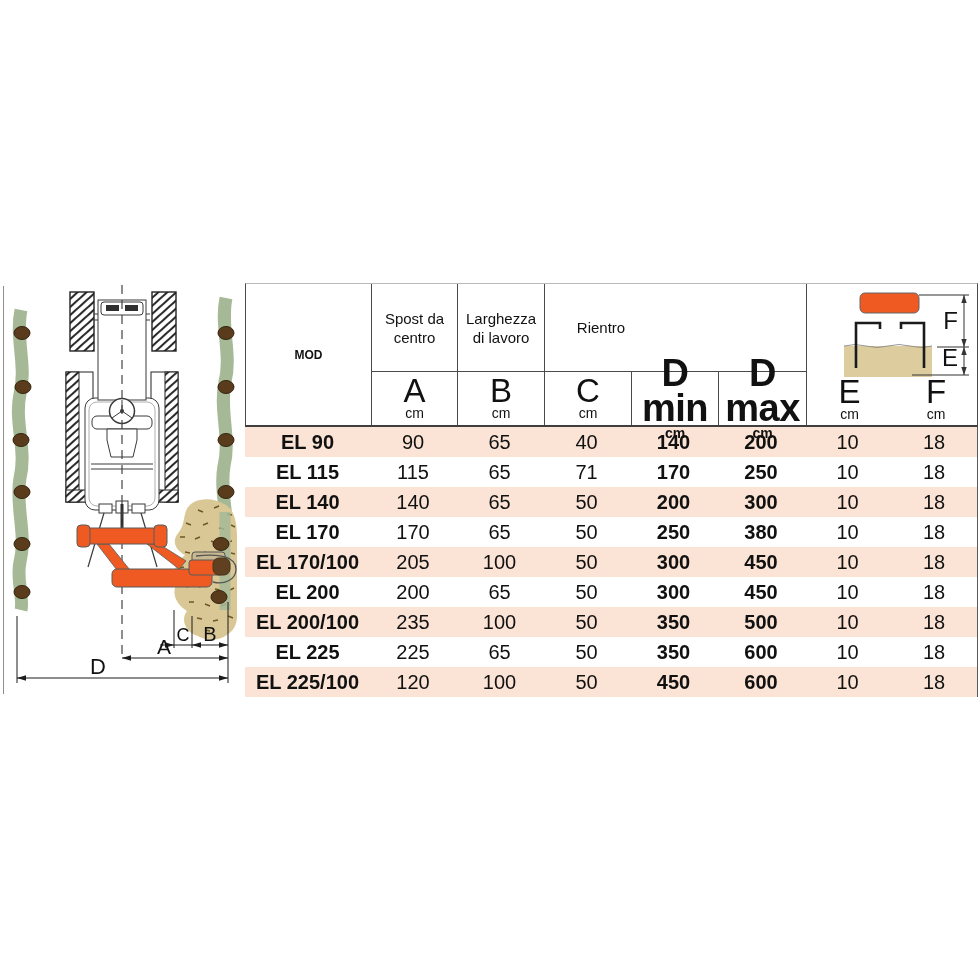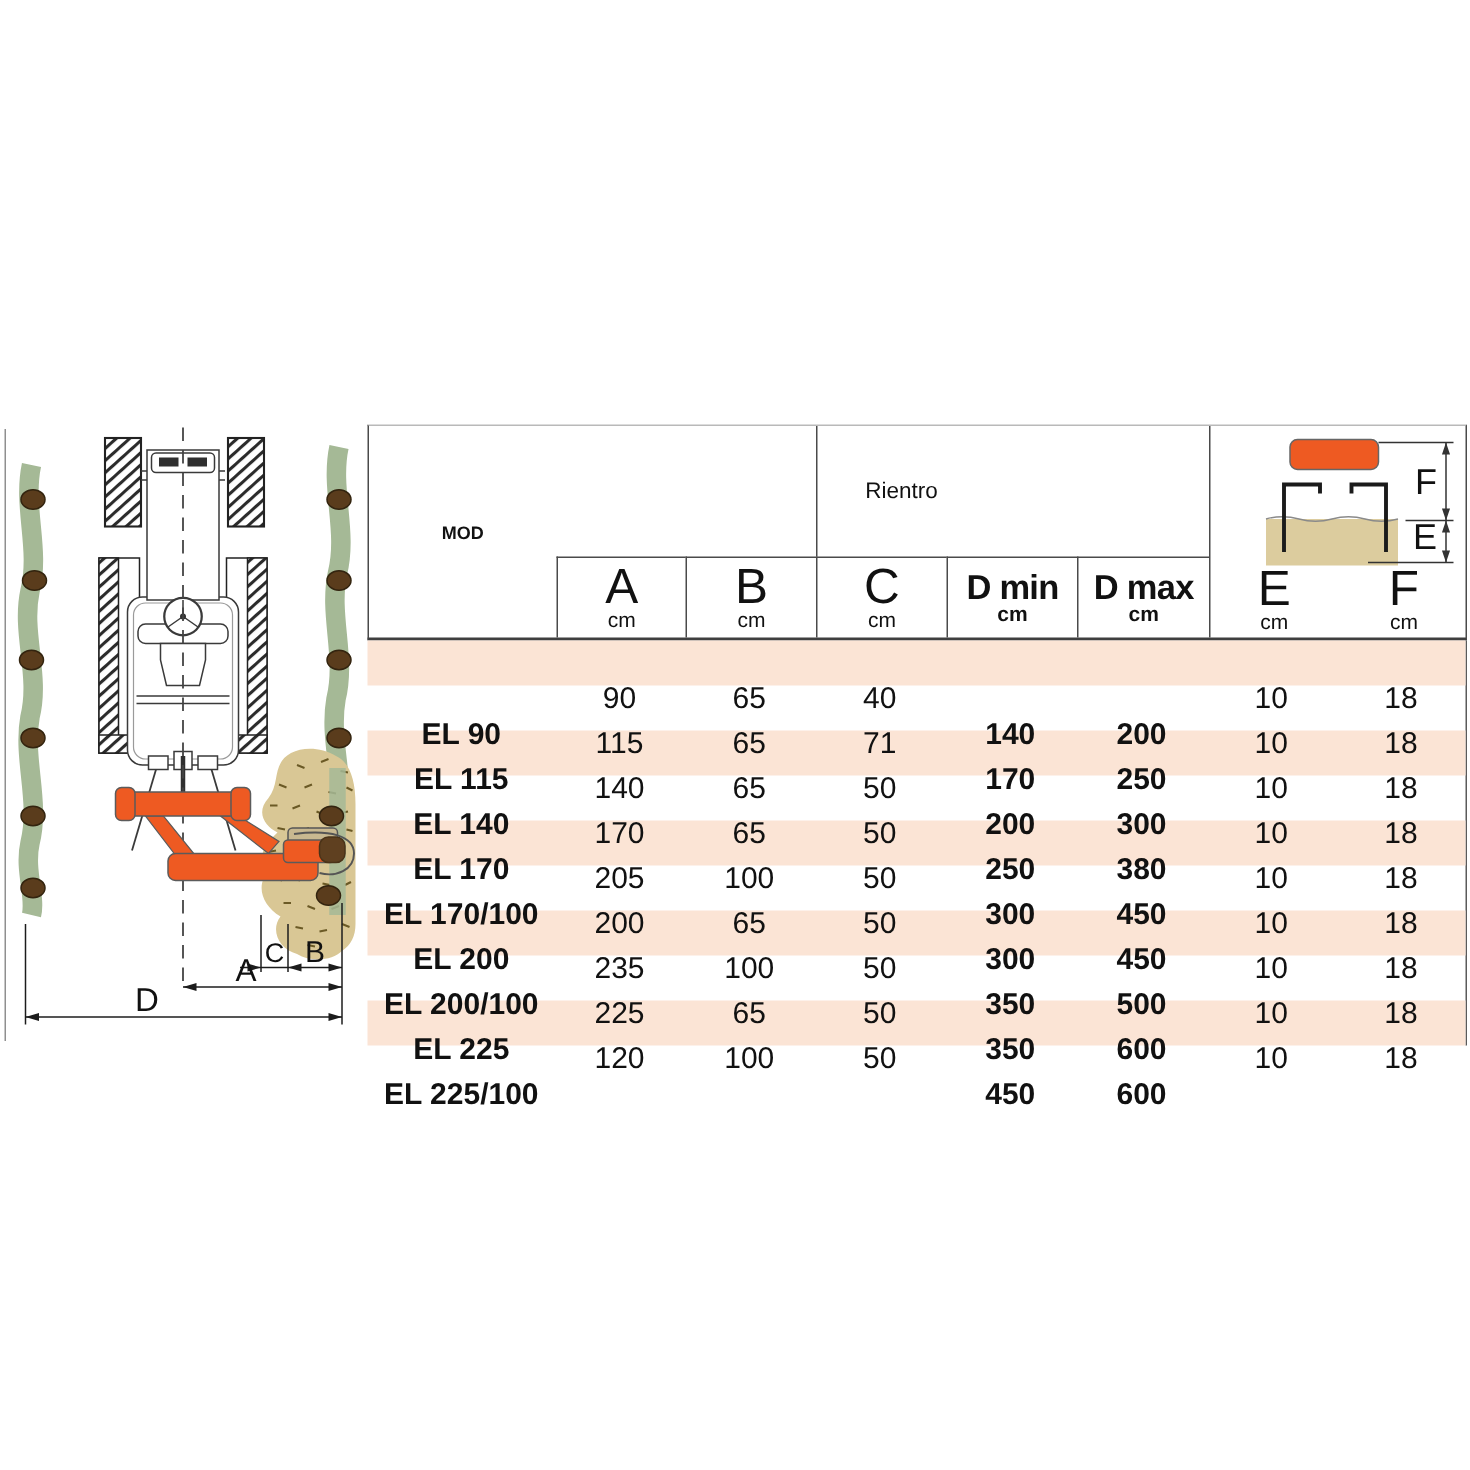--- a/index.html
+++ b/index.html
@@ -29,36 +29,36 @@
   .g-spost   { grid-column:2; grid-row:1; }
   .g-largh   { grid-column:3; grid-row:1; }
   .g-rientro { grid-column:4; grid-row:1;padding-left:32px; }
   .g-filare  { grid-column:5 / span 2; grid-row:1; }
   .s-a { grid-column:2; grid-row:2; }
   .s-b { grid-column:3; grid-row:2; }
   .s-c { grid-column:4; grid-row:2; }
   .s-dmin { grid-column:5; grid-row:2; }
   .s-dmax { grid-column:6; grid-row:2; }
   .letter { font-size:33px; line-height:0.92; }
-  .letter.bld { font-size:23px; font-weight:bold; letter-spacing:-0.5px; }
+  .letter.bld { font-size:38px; font-weight:bold; letter-spacing:-0.5px; }
   .unit { font-size:14px; line-height:1.05; }
   .unit.bld { font-weight:bold; }
   .diag-cell { grid-column:7; grid-row:1 / span 2; position:relative; }
   .diag-cell svg { position:absolute; left:0; top:0; }
   .ef-labels { position:absolute; left:0; bottom:3px; width:173px; height:48px; display:flex; }
   .ef-labels .hcell { justify-content:flex-end; }
   .ef-e { width:85px; } .ef-f { width:88px; }
 
   .tbody { border-right:1px solid #5a5a5a; }
   .trow { display:grid;
           grid-template-columns:125px 86px 87px 87px 87px 88px 85px 88px;
           height:30px; align-items:center; }
   .trow:nth-child(odd) { background:#FBE4D5; }
   .tcell { text-align:center; font-size:20px; line-height:30px; white-space:nowrap; }
-  .tcell.bld { font-weight:bold;margin-top:48px; }
+  .tcell.bld { font-weight:bold; }
 </style>
 </head>
 <body>
 
 <svg id="field-diagram" width="245" height="430" viewBox="0 0 245 430">
   <defs>
     <pattern id="tread" width="6" height="6" patternUnits="userSpaceOnUse" patternTransform="rotate(48)">
       <rect width="6" height="6" fill="#ffffff"></rect>
       <line x1="1" y1="0" x2="1" y2="6" stroke="#2b2b2b" stroke-width="2.1"></line>
     </pattern>
@@ -177,20 +177,22 @@
     <text x="164" y="374" font-size="21">A</text>
     <text x="98" y="394" font-size="22">D</text>
   </g>
 </svg>
 
 <div class="spec-table">
 
   <div class="thead">
     <div class="hcell mod-cell">MOD</div>
 
+    <div class="hcell grp g-spost vline">Spost da centro</div>
+    <div class="hcell grp g-largh vline">Larghezza di lavoro</div>
     <div class="hcell grp g-rientro vline">Rientro</div>
 
     <div class="hcell s-a vline hline">
       <div class="letter">A</div>
       <div class="unit">cm</div>
     </div>
     <div class="hcell s-b vline hline">
       <div class="letter">B</div>
       <div class="unit">cm</div>
     </div>

